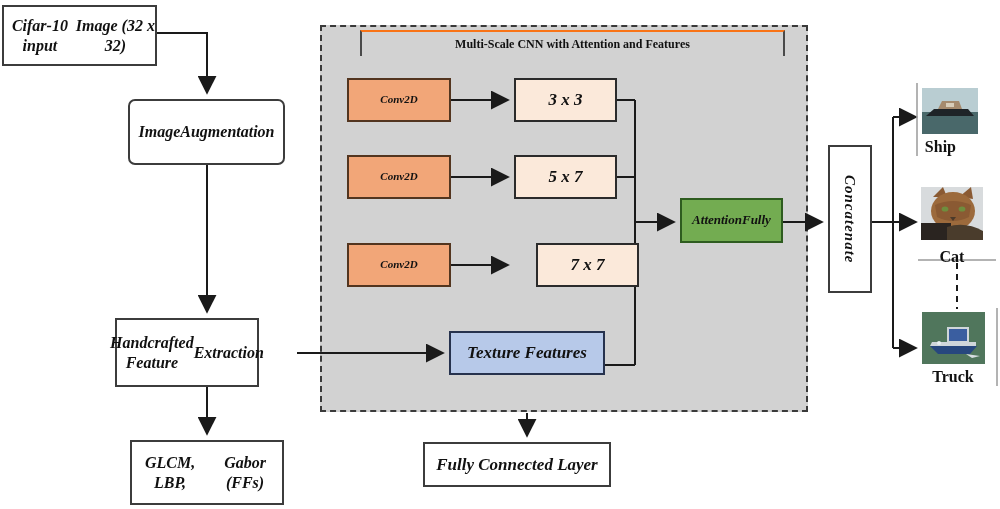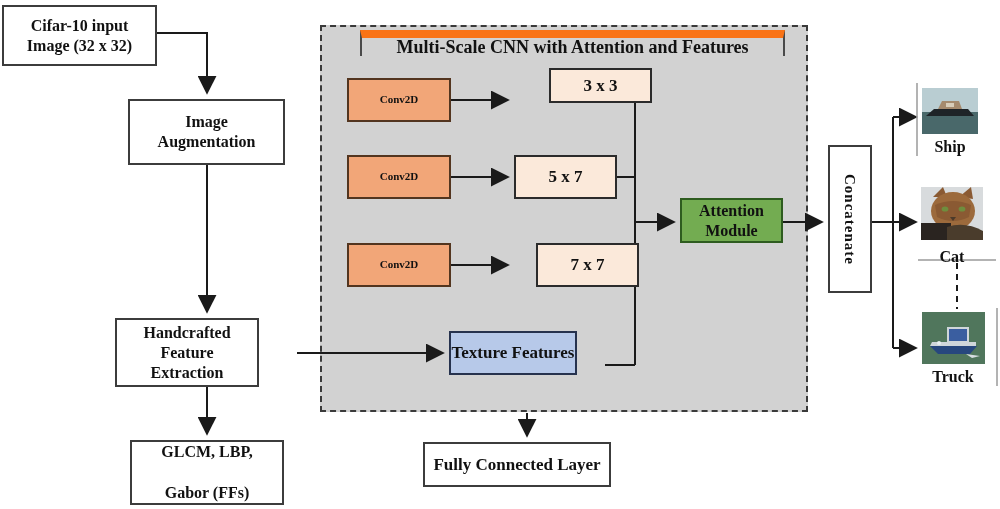--- a/index.html
+++ b/index.html
@@ -2,38 +2,38 @@
 <html style="--conv-fill: #F2A678; --conv-border: #53351f; --kernel-fill: #FBE9DA; --kernel-border: #2b2b2b; --attention-fill: #73AC51; --attention-border: #2e5c1f; --texture-fill: #B7C9E9; --texture-border: #26324e; --container-fill: #D2D2D2; --line: #1a1a1a;"><head>
 <meta charset="utf-8">
 <style>
   html,body{margin:0;padding:0;background:#fff;}
   #stage{
     position:relative;width:1000px;height:509px;background:#ffffff;
     font-family:"Liberation Serif","DejaVu Serif",serif;color:#111;
     overflow:hidden;
   }
   .box{
-    position:absolute;display:flex;flex-direction:column;align-items:center;
+    position:absolute;display:flex;flex-direction:row;align-items:center;
     justify-content:center;text-align:center;font-weight:bold;line-height:1.25;
-    box-sizing:border-box;background:#fff;border:2px solid #2b2b2b;font-size:16px;
+    box-sizing:border-box;background:#fff;border:2px solid #2b2b2b;font-size:16px;font-style:italic;
   }
   .white-box{background:#ffffff;border:2px solid #3c3c3c;}
   .conv-box{background:var(--conv-fill);border:2px solid var(--conv-border);font-size:11px;}
   .kernel-box{background:var(--kernel-fill);border:2px solid var(--kernel-border);font-size:17px;}
-  .attention-box{background:var(--attention-fill);border:2px solid var(--attention-border);font-size:16px;}
+  .attention-box{background:var(--attention-fill);border:2px solid var(--attention-border);font-size:13px;}
   .texture-box{background:var(--texture-fill);border:2px solid var(--texture-border);font-size:17px;}
   #cnn-container{
     position:absolute;left:320px;top:25px;width:488px;height:387px;
     background:var(--container-fill);border:2px dashed #3a3a3a;box-sizing:border-box;
   }
   #cnn-title{
     position:absolute;left:360px;top:30px;width:425px;height:26px;
-    border-top:8px solid #f97316;border-left:2px solid #4a4a4a;border-right:2px solid #4a4a4a;
+    border-top:2px solid #f97316;border-left:2px solid #4a4a4a;border-right:2px solid #4a4a4a;
     box-sizing:border-box;display:flex;align-items:center;justify-content:center;
-    font-weight:bold;font-size:18px;
+    font-weight:bold;font-size:12px;
   }
   #concatenate-box{
     writing-mode:vertical-rl;font-size:15px;letter-spacing:1px;
   }
   .out-label{
     position:absolute;font-weight:bold;font-size:16px;text-align:center;width:70px;
   }
   .out-img{position:absolute;display:block;}
   svg.layer{position:absolute;left:0;top:0;pointer-events:none;}
 </style>
@@ -73,65 +73,65 @@
       <line x1="918" y1="260" x2="996" y2="260"></line>
       <line x1="997" y1="308" x2="997" y2="386"></line>
     </g>
   </svg>
 
   <div class="box white-box" style="left:2px;top:5px;width:155px;height:61px;">
     <span>Cifar-10 input</span>
     <span>Image (32 x 32)</span>
   </div>
 
-  <div class="box white-box" style="left:128px;top:99px;width:157px;height:66px;">
+  <div class="box white-box" style="left:128px;top:99px;width:157px;height:66px;border-radius:7px;">
     <span>Image</span>
     <span>Augmentation</span>
   </div>
 
   <div class="box white-box" style="left:115px;top:318px;width:144px;height:69px;">
     <span>Handcrafted Feature</span>
     <span>Extraction</span>
   </div>
 
   <div class="box white-box" style="left:130px;top:440px;width:154px;height:65px;justify-content:space-between;">
     <span>GLCM, LBP,</span>
     <span>Gabor (FFs)</span>
   </div>
 
   <div id="cnn-title">Multi-Scale CNN with Attention and Features</div>
 
   <div class="box conv-box" style="left:347px;top:78px;width:104px;height:44px;">Conv2D</div>
-  <div class="box kernel-box" style="left:514px;top:68px;width:103px;height:35px;margin-left:35px;">3 x 3</div>
+  <div class="box kernel-box" style="left:514px;top:78px;width:103px;height:44px;">3 x 3</div>
 
   <div class="box conv-box" style="left:347px;top:155px;width:104px;height:44px;">Conv2D</div>
   <div class="box kernel-box" style="left:514px;top:155px;width:103px;height:44px;">5 x 7</div>
 
   <div class="box conv-box" style="left:347px;top:243px;width:104px;height:44px;">Conv2D</div>
   <div class="box kernel-box" style="left:536px;top:243px;width:103px;height:44px;">7 x 7</div>
 
-  <div class="box texture-box" style="left:449px;top:331px;width:128px;height:44px;">Texture Features</div>
+  <div class="box texture-box" style="left:449px;top:331px;width:156px;height:44px;">Texture Features</div>
 
   <div class="box attention-box" style="left:680px;top:198px;width:103px;height:45px;">
     <span>Attention</span>
-    <span>Module</span>
+    <span>Fully</span>
   </div>
 
   <div class="box white-box" id="concatenate-box" style="left:828px;top:145px;width:44px;height:148px;">Concatenate</div>
 
   <div class="box white-box" style="left:423px;top:442px;width:188px;height:45px;font-size:17px;">Fully Connected Layer</div>
 
   <svg class="out-img" style="left:922px;top:88px;" width="56" height="46" viewBox="0 0 56 46">
     <rect width="56" height="46" fill="#b9cdd2"></rect>
     <rect y="24" width="56" height="22" fill="#49686a"></rect>
     <path d="M4,28 L52,28 L46,21 L12,21 Z" fill="#1e2327"></path>
     <path d="M16,21 L40,21 L37,13 L20,13 Z" fill="#a58a6d"></path>
     <rect x="24" y="15" width="8" height="4" fill="#d8cdb9"></rect>
   </svg>
-  <div class="out-label" style="left:915px;top:138px;">Ship</div>
+  <div class="out-label" style="left:886px;top:138px;text-align:right;">Ship</div>
 
   <svg class="out-img" style="left:921px;top:187px;" width="62" height="53" viewBox="0 0 62 53">
     <rect width="62" height="53" fill="#d8dbdd"></rect>
     <path d="M12,10 L22,0 L26,10 Z" fill="#8a5a33"></path>
     <path d="M38,10 L50,0 L52,12 Z" fill="#8a5a33"></path>
     <ellipse cx="32" cy="24" rx="22" ry="19" fill="#9c6a3c"></ellipse>
     <path d="M14,18 Q32,10 50,18 L48,30 Q32,38 16,30 Z" fill="#8a5a33"></path>
     <ellipse cx="24" cy="22" rx="3.4" ry="2.6" fill="#6f8d3e"></ellipse>
     <ellipse cx="41" cy="22" rx="3.4" ry="2.6" fill="#6f8d3e"></ellipse>
     <path d="M29,30 L35,30 L32,34 Z" fill="#4c3a2a"></path>

